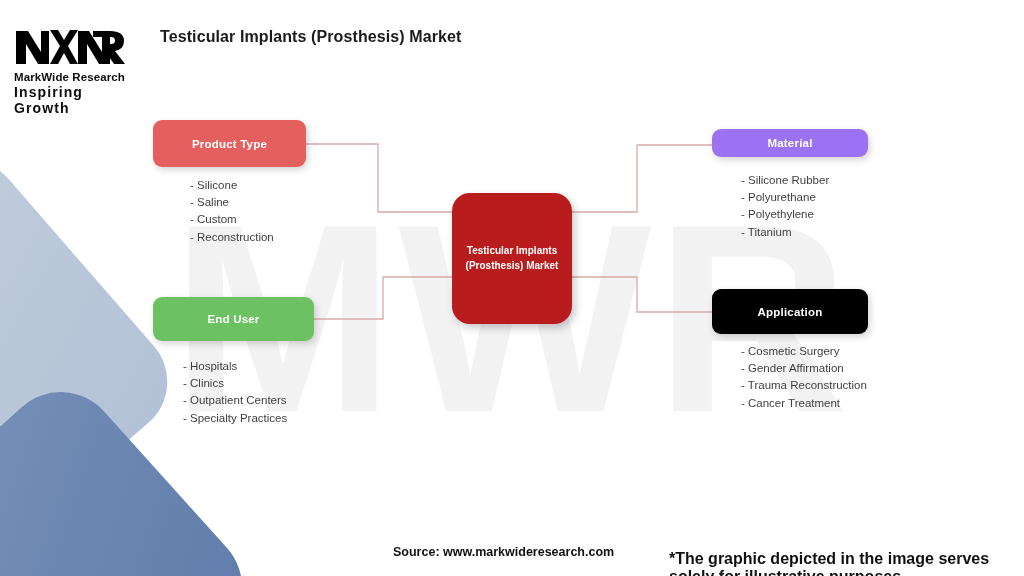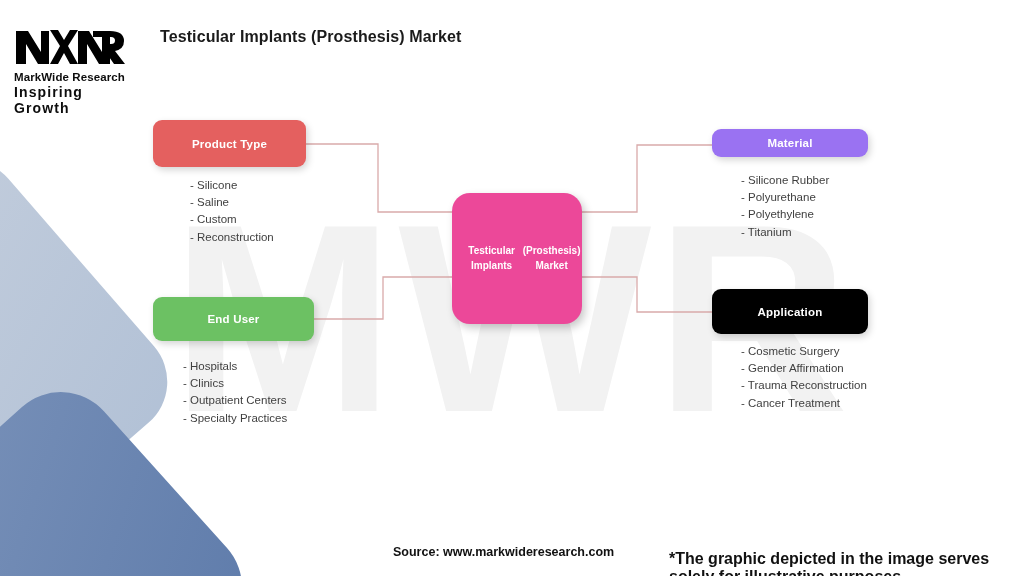--- a/index.html
+++ b/index.html
@@ -122,32 +122,31 @@
   .node-material { left: 712px; top: 123px; width: 156px; height: 28px; background: #9a72f2; margin-top: 6px; }
   .node-application { left: 712px; top: 289px; width: 156px; height: 45px; background: #000000; }
 
   .node-center {
     position: absolute;
     left: 452px;
     top: 193px;
     width: 120px;
     height: 131px;
     border-radius: 18px;
-    background: #ec4899;
+    background: #b91c1c;
     display: flex;
-    flex-direction: row;
+    flex-direction: column;
     align-items: center;
     justify-content: center;
     color: #ffffff;
     font-size: 10px;
     font-weight: bold;
     line-height: 1.45;
     text-align: center;
     box-shadow: 3px 4px 9px rgba(0,0,0,.22);
-    padding-left: 10px;
   }
 
   
   .bullets {
     position: absolute;
     color: #3f3f3f;
     font-size: 11.5px;
     line-height: 17.2px;
     white-space: nowrap;
   }

